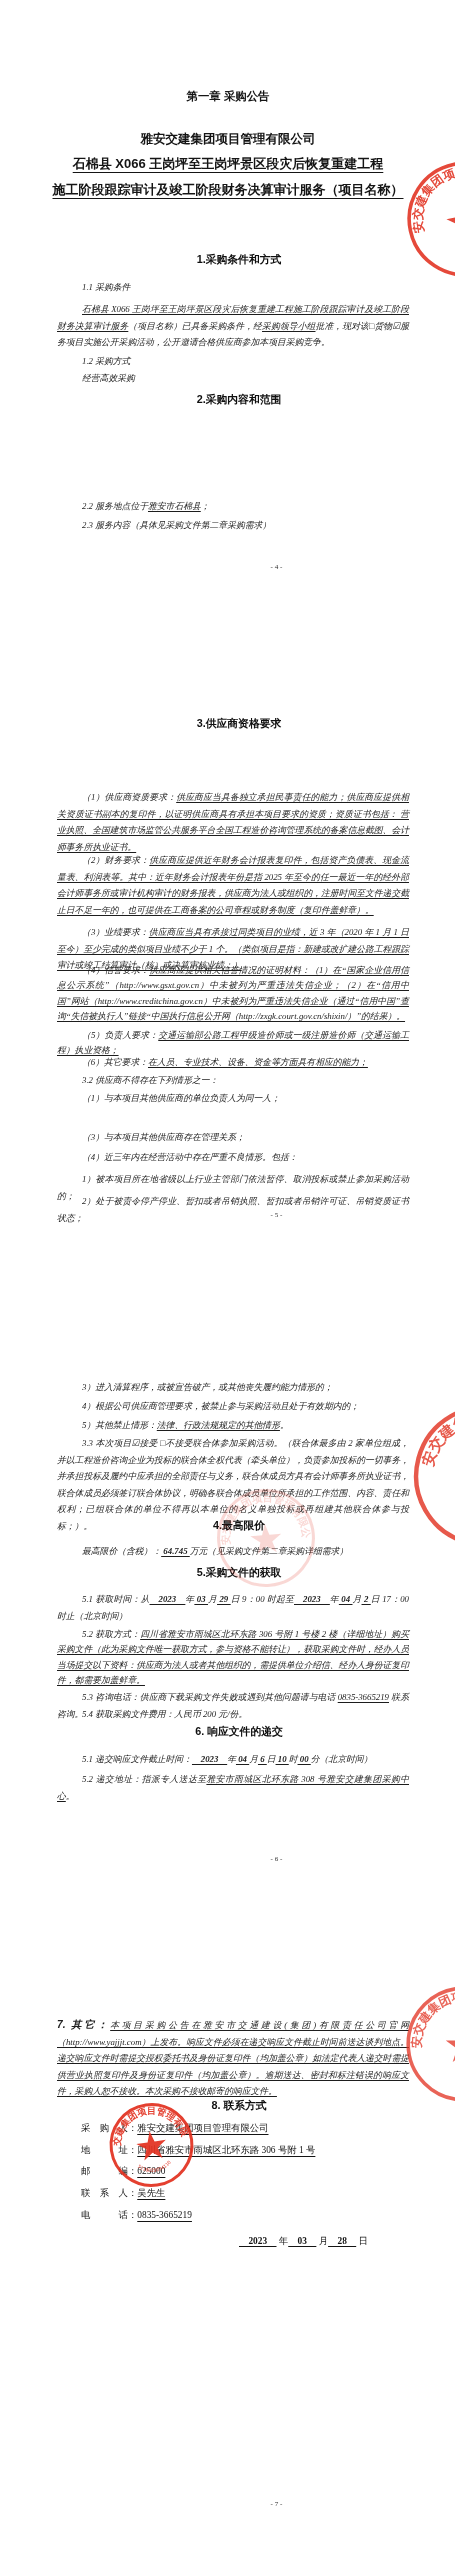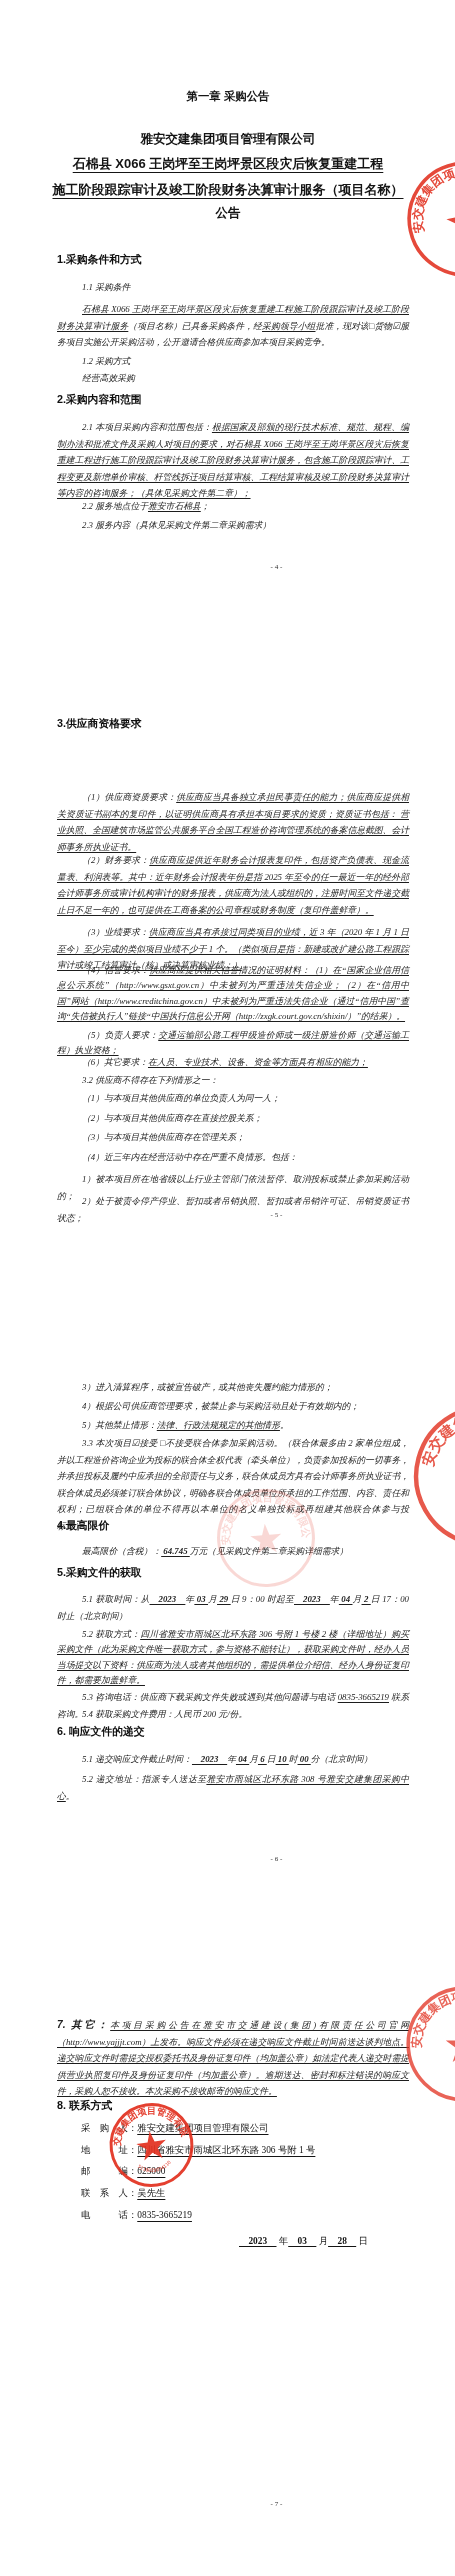--- a/index.html
+++ b/index.html
@@ -10,21 +10,21 @@
         font-size:8.8px;line-height:16.5px;color:#1d1d1d;text-align:justify;font-style:italic;}
   .ind{text-indent:25px;}
   .tight{line-height:15.4px;}
 
   .su{text-decoration:underline;text-underline-offset:2.3px;text-decoration-thickness:0.6px;}
   .sb{font-weight:bold;}
   .sh{font-family:"Liberation Sans","DejaVu Sans",sans-serif;font-weight:bold;font-size:10.2px;}
 
   .heading{position:absolute;left:57px;width:364px;
            font-family:"Liberation Sans","DejaVu Sans",sans-serif;
-           font-weight:bold;font-size:10.8px;color:#101010;}
+           font-weight:bold;font-size:10.8px;color:#101010;text-align:center;}
 
   .center{position:absolute;left:0;width:456px;text-align:center;color:#151515;
           font-family:"Liberation Sans","DejaVu Sans",sans-serif;font-weight:bold;}
   .t-chapter{font-size:11.4px;}
   .t-org{font-size:12.5px;}
   .t-proj{font-size:13px;text-decoration:underline;text-underline-offset:4px;text-decoration-thickness:0.9px;}
   .t-notice{font-size:12.5px;}
 
   .foot{position:absolute;left:251px;width:51px;text-align:center;
         font-family:"Liberation Serif",serif;font-size:7.1px;color:#303030;}
@@ -40,45 +40,42 @@
 </style>
 </head>
 <body>
 
 <div class="doc">
 
   <div class="center t-chapter" style="top:89px">第一章 采购公告</div>
   <div class="center t-org" style="top:131px">雅安交建集团项目管理有限公司</div>
   <div class="center t-proj" style="top:155px">石棉县 X066 王岗坪至王岗坪景区段灾后恢复重建工程</div>
   <div class="center t-proj" style="top:181px">施工阶段跟踪审计及竣工阶段财务决算审计服务（项目名称）</div>
-  <div class="center t-notice" style="top:205px">公告</div>
 
   <div class="heading" style="top:253px">1.采购条件和方式</div>
   <div class="para ind" style="top:279px"><span>1.1 采购条件</span></div>
   <div class="para ind" style="top:301px"><span class="su">石棉县 X066 王岗坪至王岗坪景区段灾后恢复重建工程施工阶段跟踪审计及竣工阶段财务决算审计服务</span><span>（项目名称）已具备采购条件，经</span><span class="su">采购领导小组</span><span>批准，现对该□货物☑服务项目实施公开采购活动，公开邀请合格供应商参加本项目采购竞争。</span></div>
   <div class="para ind" style="top:353px"><span>1.2 采购方式</span></div>
   <div class="para ind" style="top:370px"><span>经营高效采购</span></div>
 
   <div class="heading" style="top:393px">2.采购内容和范围</div>
-  <div class="para ind" style="top:419px"><span>2.1 本项目采购内容和范围包括：</span><span class="su">根据国家及部颁的现行技术标准、规范、规程、编制办法和批准文件及采购人对项目的要求，对石棉县 X066 王岗坪至王岗坪景区段灾后恢复重建工程进行施工阶段跟踪审计及竣工阶段财务决算审计服务，包含施工阶段跟踪审计、工程变更及新增单价审核、杆管线拆迁项目结算审核、工程结算审核及竣工阶段财务决算审计等内容的咨询服务；（具体见采购文件第二章）；</span></div>
   <div class="para ind" style="top:498px"><span>2.2 服务地点位于</span><span class="su">雅安市石棉县</span><span>；</span></div>
   <div class="para ind" style="top:517px"><span>2.3 服务内容（具体见采购文件第二章采购需求）</span></div>
 
   <div class="foot" style="top:563px">- 4 -</div>
 
   <div class="heading" style="top:717px">3.供应商资格要求</div>
   <div class="para ind" style="top:789px"><span>（1）供应商资质要求：</span><span class="su">供应商应当具备独立承担民事责任的能力；供应商应提供相关资质证书副本的复印件，以证明供应商具有承担本项目要求的资质；资质证书包括： 营业执照、全国建筑市场监管公共服务平台全国工程造价咨询管理系统的备案信息截图、会计师事务所执业证书。</span></div>
   <div class="para ind" style="top:852px"><span>（2）财务要求：</span><span class="su">供应商应提供近年财务会计报表复印件，包括资产负债表、现金流量表、利润表等。其中：近年财务会计报表年份是指 2025 年至今的任一最近一年的经外部会计师事务所或审计机构审计的财务报表，供应商为法人或组织的，注册时间至文件递交截止日不足一年的，也可提供在工商备案的公司章程或财务制度（复印件盖鲜章）。</span></div>
   <div class="para ind" style="top:924px"><span>（3）业绩要求：</span><span class="su">供应商应当具有承接过同类项目的业绩，近 3 年（2020 年 1 月 1 日至今）至少完成的类似项目业绩不少于 1 个。（类似项目是指：新建或改扩建公路工程跟踪审计或竣工结算审计（核）或决算审核业绩；）</span></div>
   <div class="para ind tight" style="top:963px"><span>（4）信誉要求：</span><span class="su">供应商应提供相关信誉情况的证明材料：（1）在“国家企业信用信息公示系统”（http://www.gsxt.gov.cn）中未被列为严重违法失信企业；（2）在“信用中国”网站（http://www.creditchina.gov.cn）中未被列为严重违法失信企业（通过“信用中国”查询“失信被执行人”链接“中国执行信息公开网（http://zxgk.court.gov.cn/shixin/）”的结果）。</span></div>
   <div class="para ind tight" style="top:1028px"><span>（5）负责人要求：</span><span class="su">交通运输部公路工程甲级造价师或一级注册造价师（交通运输工程）执业资格；</span></div>
   <div class="para ind" style="top:1054px"><span>（6）其它要求：</span><span class="su">在人员、专业技术、设备、资金等方面具有相应的能力；</span></div>
   <div class="para ind" style="top:1072px"><span>3.2 供应商不得存在下列情形之一：</span></div>
   <div class="para ind" style="top:1090px"><span>（1）与本项目其他供应商的单位负责人为同一人；</span></div>
-  <div class="para ind" style="top:1110px"><span>（2）与本项目其他供应商存在直接控股关系；</span></div>
   <div class="para ind" style="top:1129px"><span>（3）与本项目其他供应商存在管理关系；</span></div>
   <div class="para ind" style="top:1149px"><span>（4）近三年内在经营活动中存在严重不良情形。包括：</span></div>
   <div class="para ind" style="top:1171px"><span>1）被本项目所在地省级以上行业主管部门依法暂停、取消投标或禁止参加采购活动的；</span></div>
   <div class="para ind" style="top:1193px"><span>2）处于被责令停产停业、暂扣或者吊销执照、暂扣或者吊销许可证、吊销资质证书状态；</span></div>
 
   <div class="foot" style="top:1211px">- 5 -</div>
 
   <div class="para ind" style="top:1379px"><span>3）进入清算程序，或被宣告破产，或其他丧失履约能力情形的；</span></div>
   <div class="para ind" style="top:1398px"><span>4）根据公司供应商管理要求，被禁止参与采购活动且处于有效期内的；</span></div>
   <div class="para ind" style="top:1417px"><span>5）其他禁止情形：</span><span class="su">法律、行政法规规定的其他情形</span><span>。</span></div>

